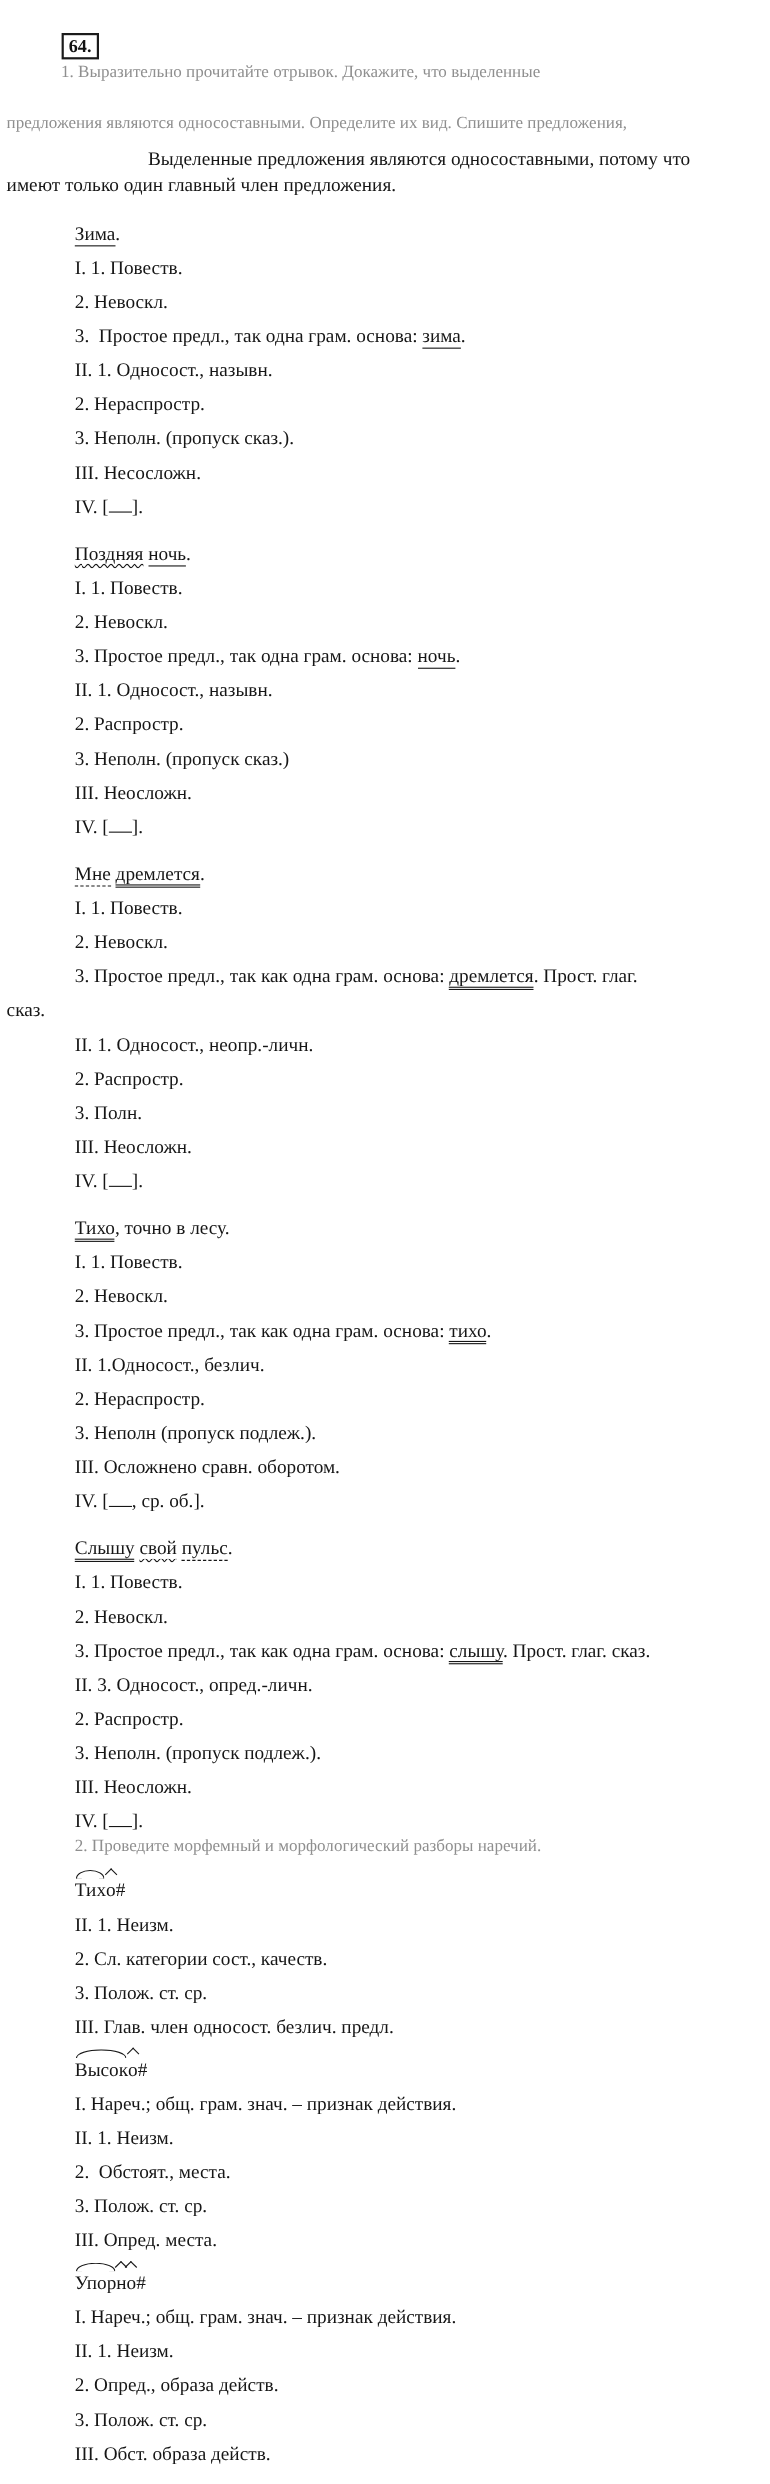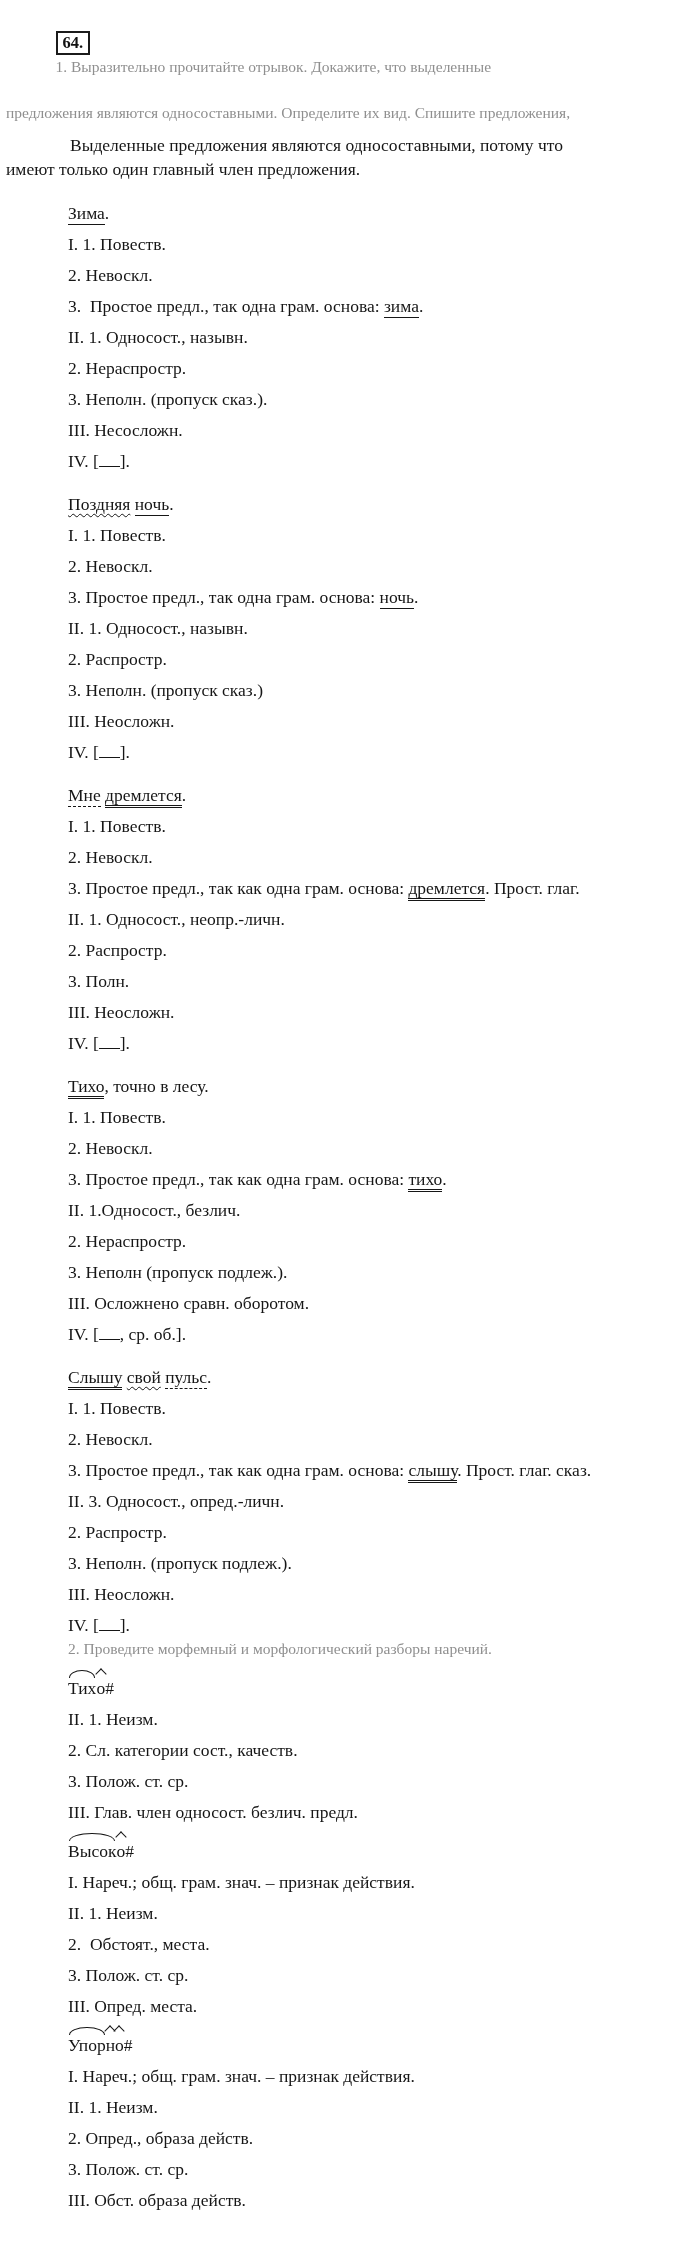--- a/index.html
+++ b/index.html
@@ -10,21 +10,21 @@
     padding:6px 8px 0 6px;
   }
   .task-line{color:#8f8f8f;font-size:15.5px;line-height:23px;white-space:pre-wrap;}
   .task-first{padding-left:34px;}
   .numbox{
     display:inline-block;border:2px solid #1b1b1b;color:#111111;
     font-weight:700;font-size:16.5px;line-height:19px;padding:0 5px 1px 5px;
     margin-right:7px;vertical-align:-2px;background:#fff;
   }
   .intro{font-size:17.5px;line-height:24px;white-space:pre-wrap;}
-  .intro-first{margin-top:9px;text-indent:64px;}
+  .intro-first{margin-top:9px;text-indent:64px;text-align:center;}
   .line{font-size:17.5px;line-height:21px;margin-top:10px;white-space:pre-wrap;}
   .ind{padding-left:62px;}
   .title{margin-top:22px;}
   .task2{margin-top:1px;}
   .morphword{margin-top:18px;}
   .u-solid{border-bottom:1.4px solid currentColor;padding-bottom:0.5px;}
   .u-double{border-bottom:3.5px double currentColor;}
   .u-dashed{border-bottom:1.4px dashed currentColor;padding-bottom:0.5px;}
   .u-wavy{text-decoration:underline;text-decoration-style:wavy;text-decoration-thickness:1px;text-underline-offset:3px;}
   .gap{display:inline-block;width:21px;height:13px;border-bottom:1.5px solid currentColor;}
@@ -70,20 +70,21 @@
       <div class="line ind"><span>3. Простое предл., так одна грам. основа: </span><span class="u-solid">ночь</span><span>.</span></div>
       <div class="line ind"><span>II. 1. Односост., назывн.</span></div>
       <div class="line ind"><span>2. Распростр.</span></div>
       <div class="line ind"><span>3. Неполн. (пропуск сказ.)</span></div>
       <div class="line ind"><span>III. Неосложн.</span></div>
       <div class="line ind"><span>IV. [</span><span class="gap"></span><span>].</span></div>
       <div class="line ind title"><span class="u-dashed">Мне</span><span> </span><span class="u-double">дремлется</span><span>.</span></div>
       <div class="line ind"><span>I. 1. Повеств.</span></div>
       <div class="line ind"><span>2. Невоскл.</span></div>
       <div class="line ind"><span>3. Простое предл., так как одна грам. основа: </span><span class="u-double">дремлется</span><span>. Прост. глаг.</span></div>
+      <div class="line"><span>сказ.</span></div>
       <div class="line ind"><span>II. 1. Односост., неопр.-личн.</span></div>
       <div class="line ind"><span>2. Распростр.</span></div>
       <div class="line ind"><span>3. Полн.</span></div>
       <div class="line ind"><span>III. Неосложн.</span></div>
       <div class="line ind"><span>IV. [</span><span class="gap"></span><span>].</span></div>
       <div class="line ind title"><span class="u-double">Тихо</span><span>, точно в лесу.</span></div>
       <div class="line ind"><span>I. 1. Повеств.</span></div>
       <div class="line ind"><span>2. Невоскл.</span></div>
       <div class="line ind"><span>3. Простое предл., так как одна грам. основа: </span><span class="u-double">тихо</span><span>.</span></div>
       <div class="line ind"><span>II. 1.Односост., безлич.</span></div>

